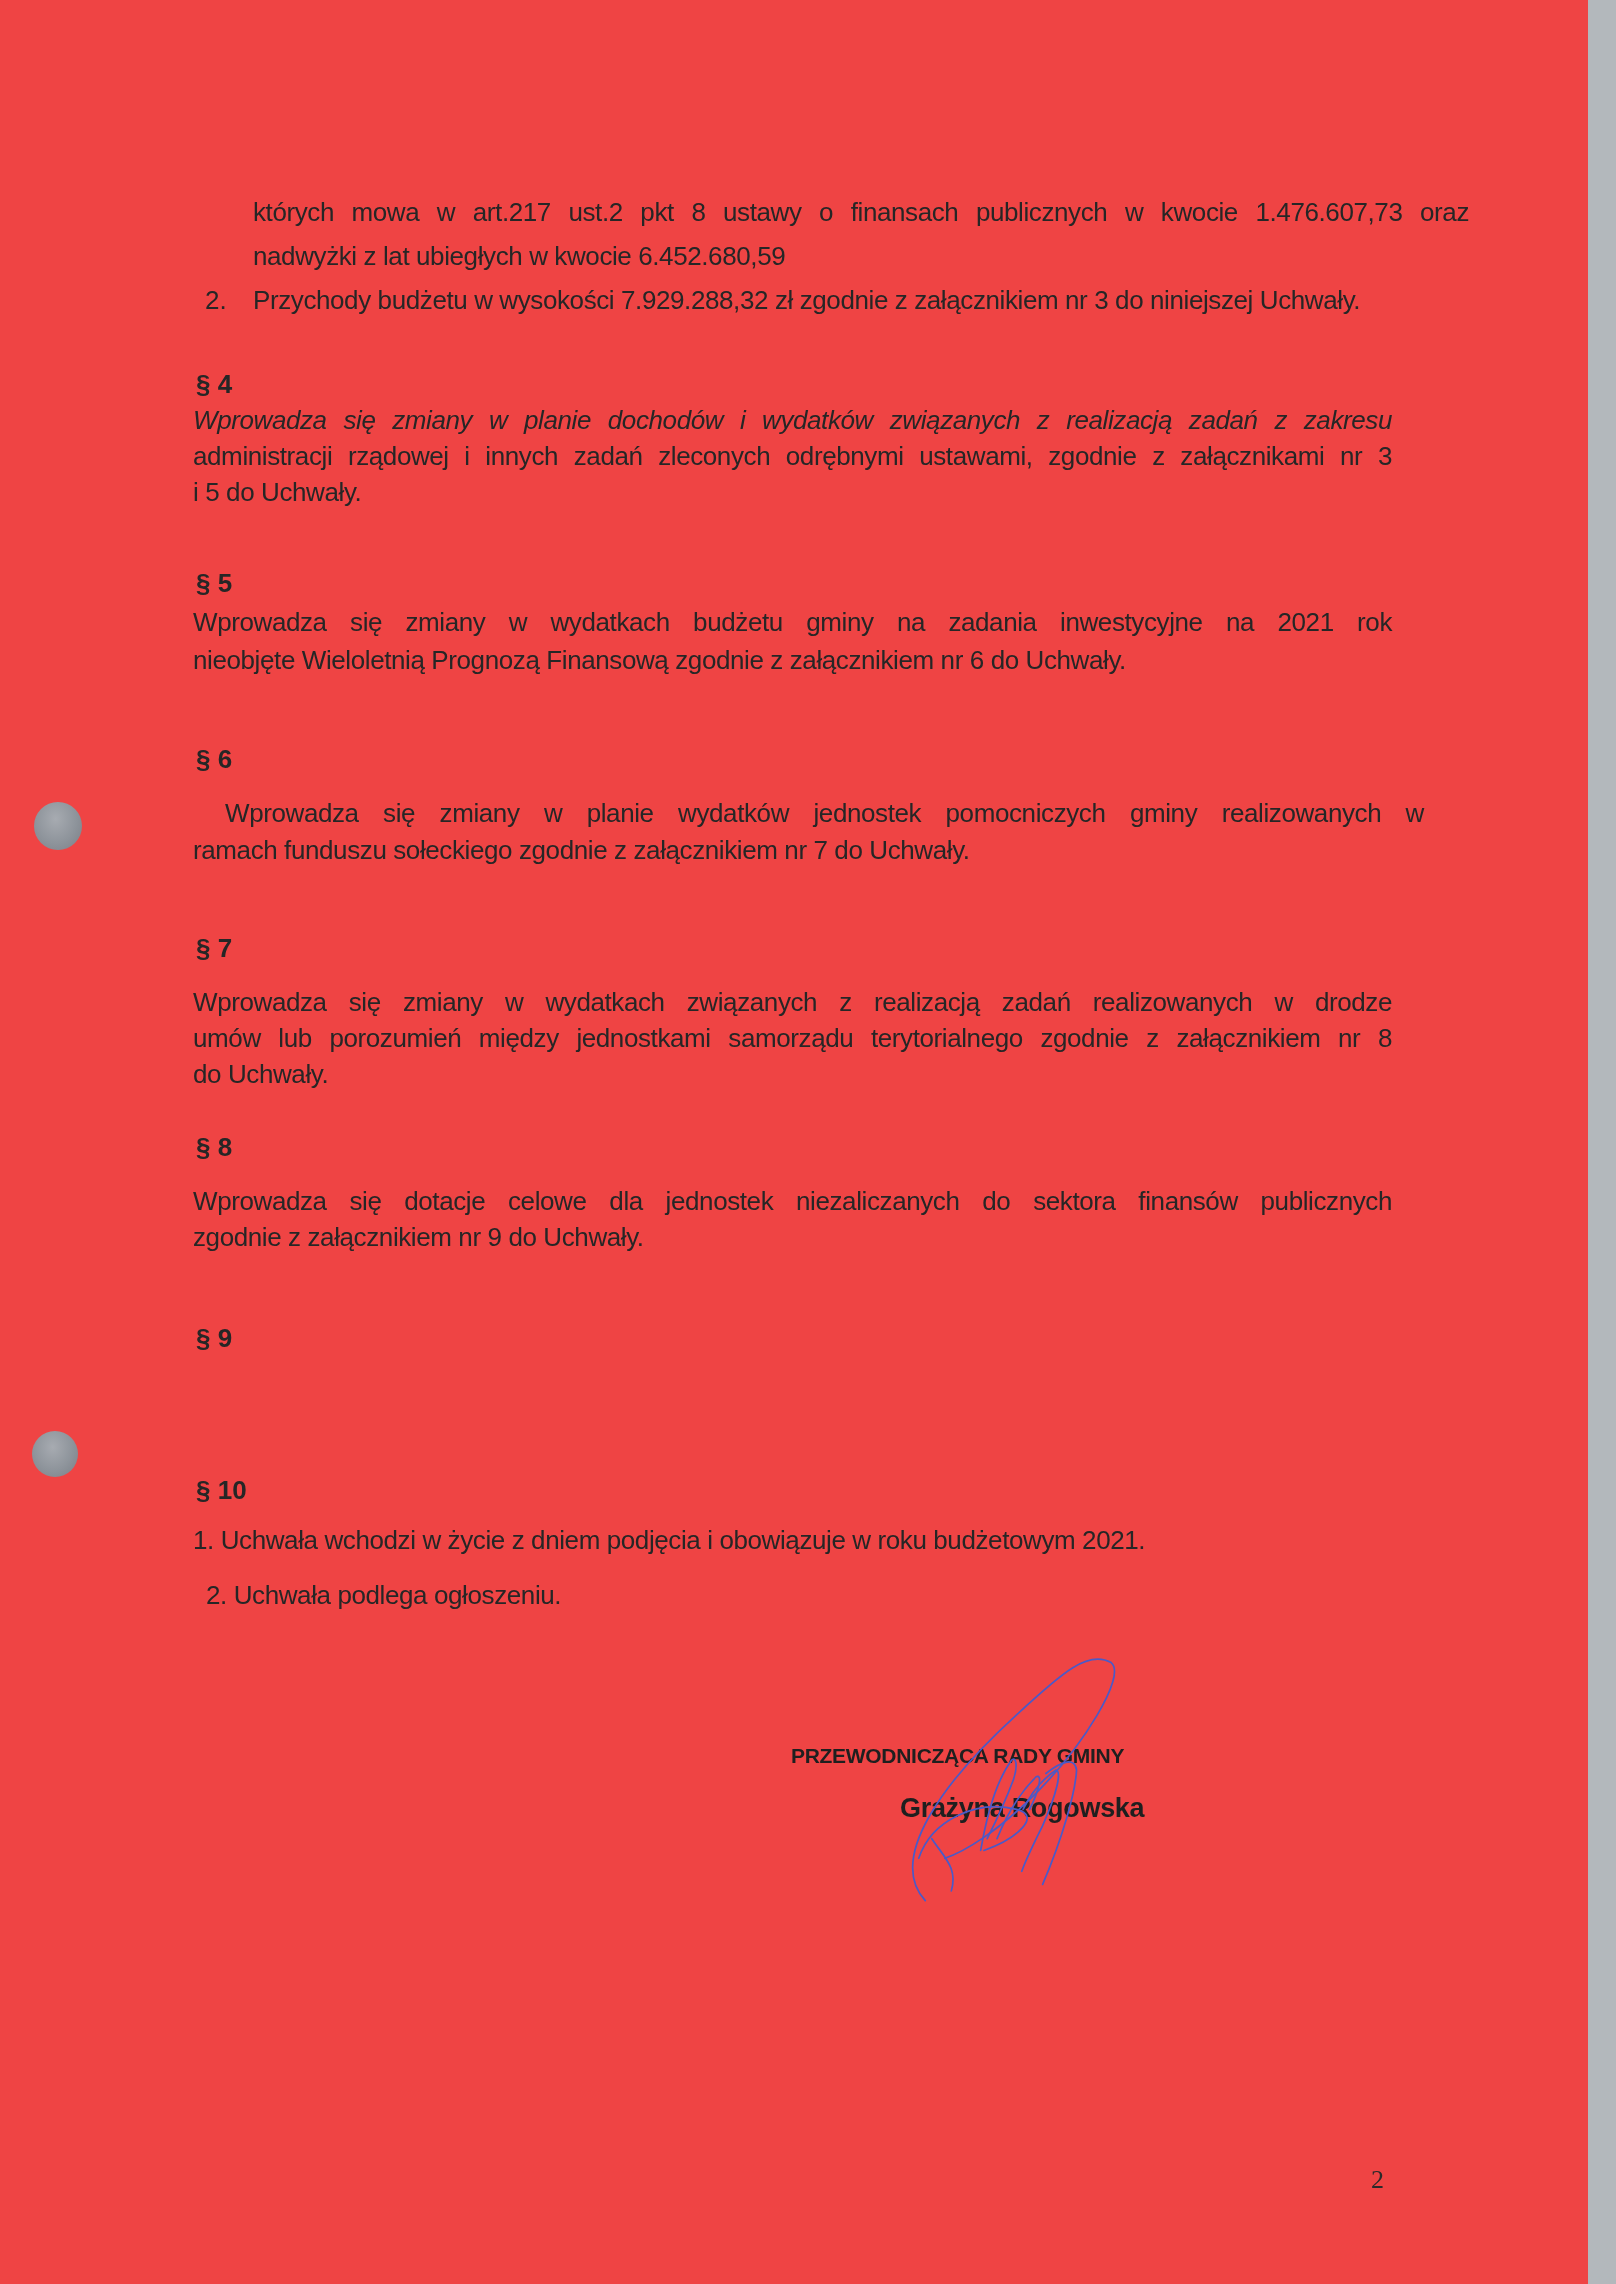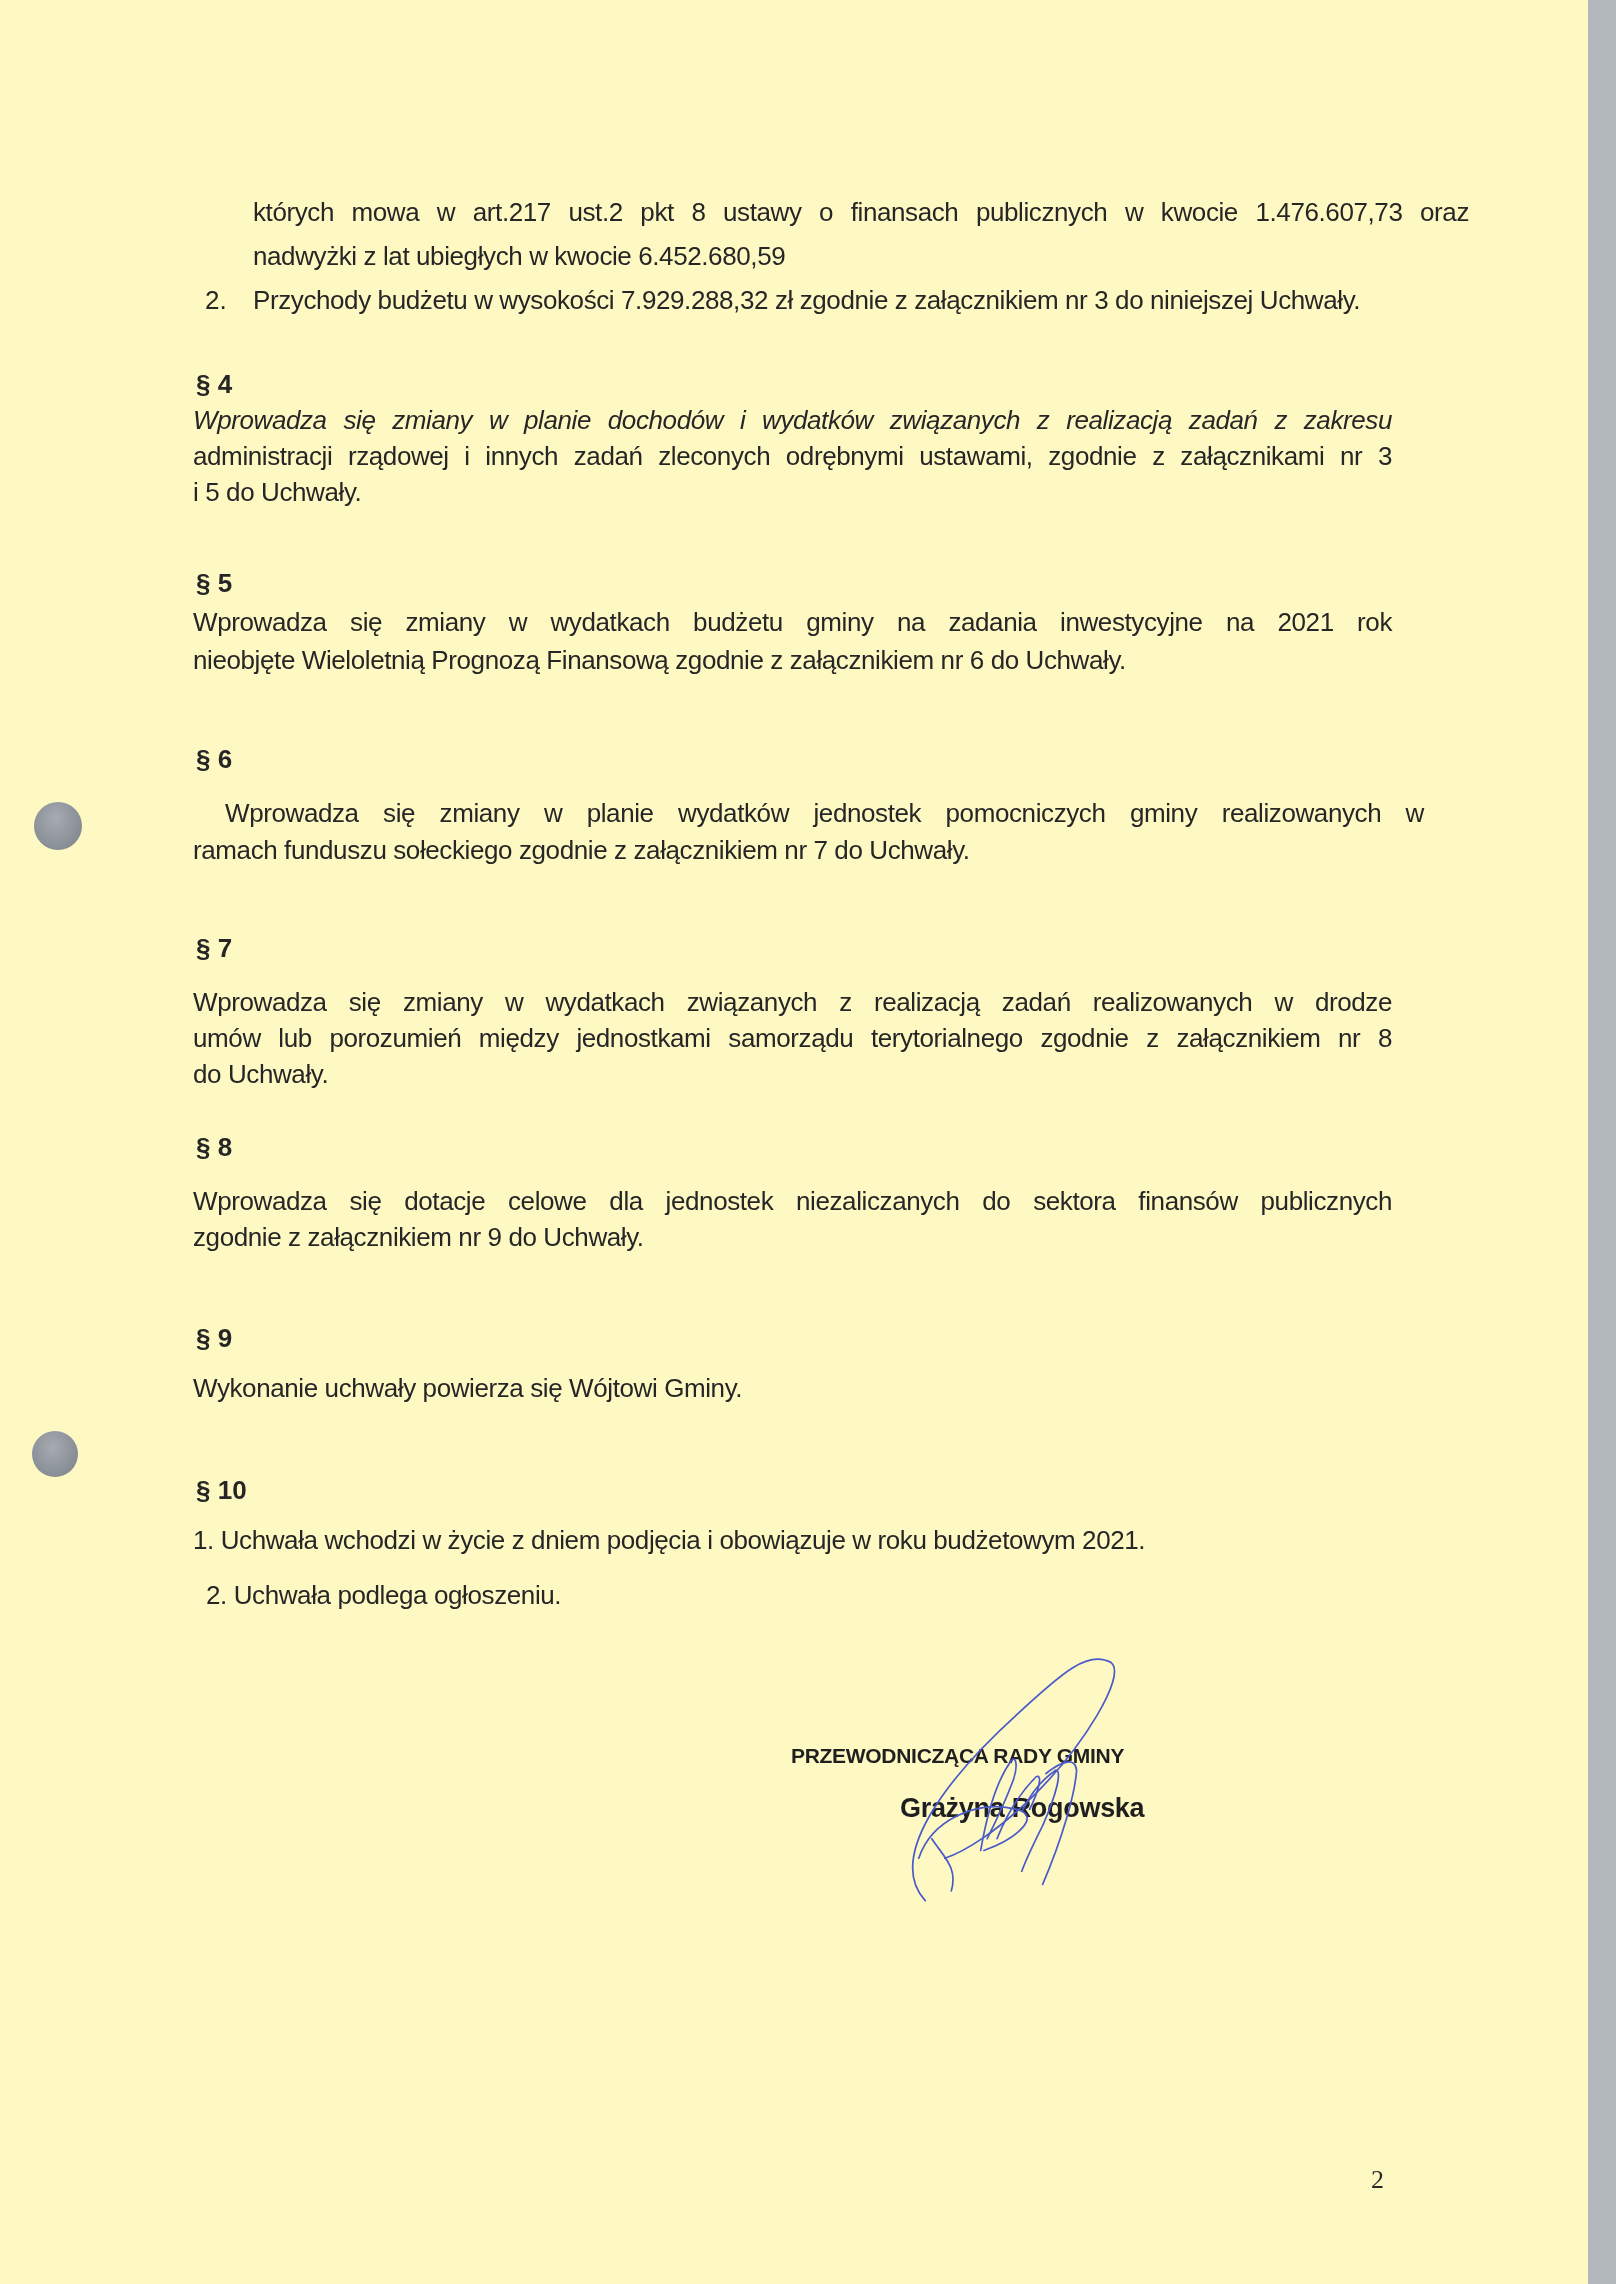--- a/index.html
+++ b/index.html
@@ -2,21 +2,21 @@
 <html style="font-size:10.4px"><head>
   <meta charset="utf-8">
   <style>
     html, body { margin: 0; padding: 0; }
     body {
       width: 1617px; height: 2284px; position: relative; overflow: hidden;
       background: #ffffff;
       font-family: "Liberation Sans", "DejaVu Sans", sans-serif;
       color: #262626;
     }
-    .page { position: absolute; left: 0; top: 0; width: 1617px; height: 2284px; background: #fef9c3; }
+    .page { position: absolute; left: 0; top: 0; width: 1617px; height: 2284px; background: #ef4444; }
     .edge { position: absolute; top: 0; left: 1588px; width: 29px; height: 2284px; background: #b3b8bc; }
     .hole {
       position: absolute; border-radius: 50%;
       background: radial-gradient(ellipse at 45% 35%, #a7abb1 0%, #8e949b 55%, #7a7f87 100%);
     }
     .hole.h1 { left: 34px; top: 802px; width: 48px; height: 48px; }
     .hole.h2 { left: 32px; top: 1431px; width: 46px; height: 46px; }
 
     .line {
       position: absolute; white-space: nowrap;
@@ -78,21 +78,20 @@
     </div>
   <div class="line" style="left:193px; top:1058px;">do Uchwały.</div>
 
   <div class="sec" style="left:196px; top:1131px;">§ 8</div>
   <div class="line" style="left:193px; top:1185px; width:1199px;">
       <span class="just">Wprowadza się  dotacje celowe dla jednostek niezaliczanych do sektora finansów publicznych</span>
     </div>
   <div class="line" style="left:193px; top:1221px;">zgodnie z załącznikiem nr 9 do Uchwały.</div>
 
   <div class="sec" style="left:196px; top:1322px;">§ 9</div>
-  <div class="line" style="left:193px; top:1372px;">Wykonanie uchwały powierza się Wójtowi Gminy.</div>
 
   <div class="sec" style="left:196px; top:1474px;">§ 10</div>
   <div class="line" style="left:193px; top:1524px;">1. Uchwała wchodzi w życie z dniem podjęcia i obowiązuje w roku budżetowym 2021.</div>
   <div class="line" style="left:193px; top:1579px;margin-left:13px;">2. Uchwała podlega ogłoszeniu.</div>
 
   <div class="sig-title">PRZEWODNICZĄCA RADY GMINY</div>
   <div class="sig-name">Grażyna Rogowska</div>
   <svg class="signature" viewBox="0 0 460 420">
     <g fill="none" stroke="#4a5ac8" stroke-width="2.6" stroke-linecap="round" stroke-linejoin="round">
       <path d="M120 395 C 60 330, 150 210, 260 110 C 330 45, 370 10, 405 30 C 430 50, 360 160, 290 230 C 230 290, 180 320, 150 330"></path>

